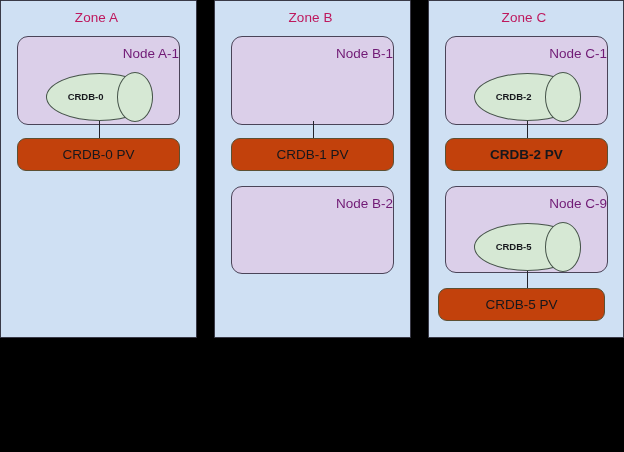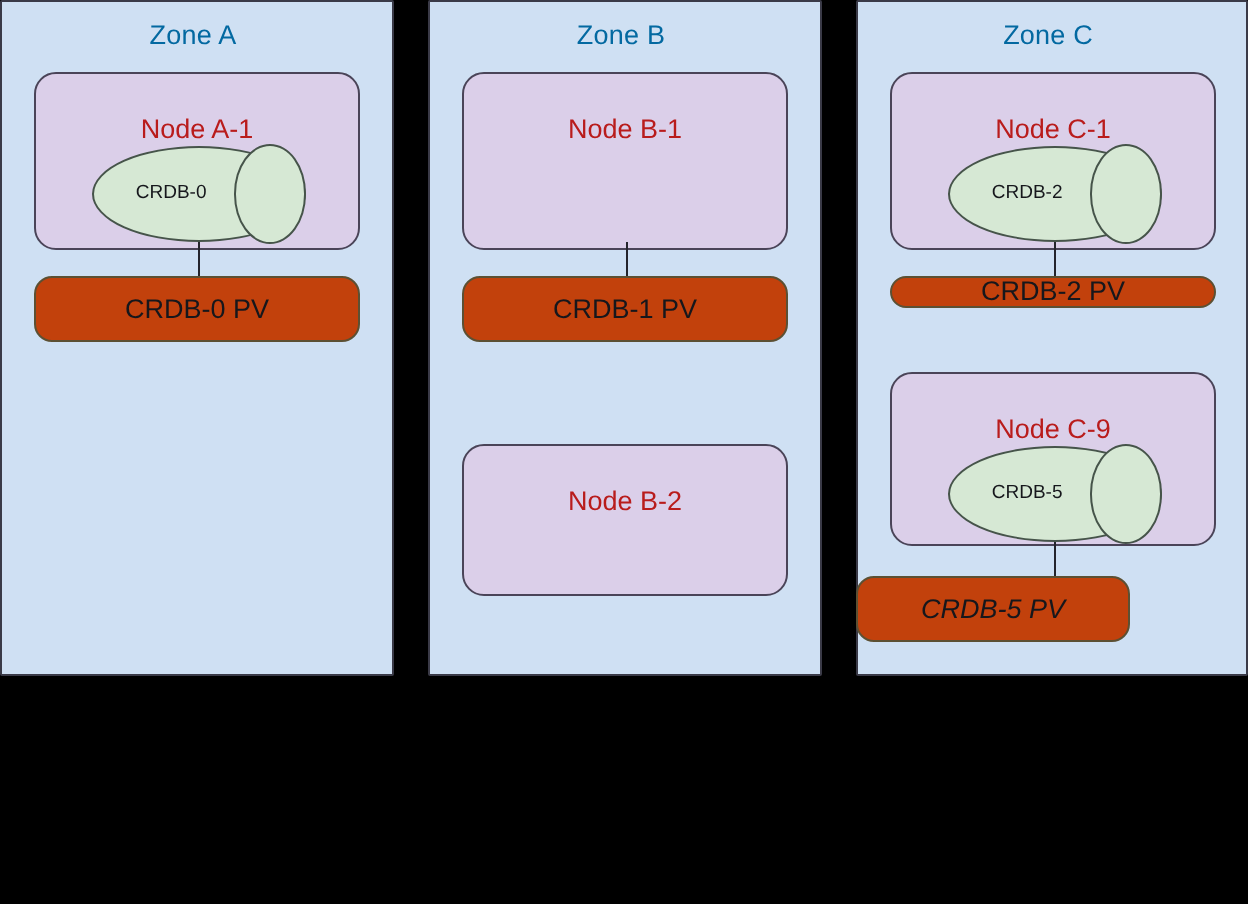--- a/index.html
+++ b/index.html
@@ -32,48 +32,49 @@
     box-sizing: border-box;
     border-radius: 1px;
   }
   .zone-title {
     position: absolute;
     top: 9px;
     left: 0;
     right: 4px;
     text-align: center;
     font-size: 13.5px;
-    color: #0369a1;
+    color: #be185d;
     letter-spacing: 0.1px;
     line-height: 16px;
   }
 
   
   .node {
     position: absolute;
     background: #dbcfe9;
     border: 1px solid #4a4458;
     border-radius: 11px;
     box-sizing: border-box;
   }
   .node-title {
     position: absolute;
-    top: 20px;
+    top: 9px;
     left: 0;
     right: 0;
-    text-align: center;
+    text-align: right;
     font-size: 13.5px;
-    color: #b91c1c;
+    color: #701a75;
     line-height: 16px;
   }
 
   
   .cyl {
     position: absolute;
     box-sizing: border-box;
+    font-weight: bold;
   }
   .cyl-body {
     position: absolute;
     inset: 0;
     background: #d6e8d4;
     border: 1px solid #46544a;
     border-radius: 50% / 50%;
     box-sizing: border-box;
   }
   .cyl-cap {
@@ -145,43 +146,43 @@
     <div class="zone" style="left: 214px; top: 0px; width: 197px; height: 338px;">
       <div class="zone-title">Zone B</div>
     </div>
     <div class="node" style="left: 231px; top: 36px; width: 163px; height: 89px;">
       <div class="node-title">Node B-1</div>
     </div>
     <div class="connector" style="left: 313px; top: 121px; height: 18px;"></div>
     <div class="pv" style="left: 231px; top: 138px; width: 163px; height: 33px;">
       <span class="pv-label">CRDB-1 PV</span>
     </div>
-    <div class="node" style="left: 231px; top: 186px; width: 163px; height: 76px; margin-top: 36px;">
+    <div class="node" style="left: 231px; top: 186px; width: 163px; height: 88px;">
       <div class="node-title">Node B-2</div>
     </div>
     <div class="zone" style="left: 428px; top: 0px; width: 196px; height: 338px;">
       <div class="zone-title">Zone C</div>
     </div>
     <div class="node" style="left: 445px; top: 36px; width: 163px; height: 89px;">
       <div class="node-title">Node C-1</div>
     </div>
     <div class="cyl" style="left: 474px; top: 73px; width: 107px; height: 48px;">
       <div class="cyl-body"></div>
       <div class="cyl-cap"></div>
       <div class="cyl-label">CRDB-2</div>
     </div>
     <div class="connector" style="left: 527px; top: 121px; height: 18px;"></div>
-    <div class="pv" style="left: 445px; top: 138px; width: 163px; height: 16px;">
+    <div class="pv" style="left: 445px; top: 138px; width: 163px; height: 33px; font-weight: bold;">
       <span class="pv-label">CRDB-2 PV</span>
     </div>
     <div class="node" style="left: 445px; top: 186px; width: 163px; height: 87px;">
       <div class="node-title">Node C-9</div>
     </div>
     <div class="cyl" style="left: 474px; top: 223px; width: 107px; height: 48px;">
       <div class="cyl-body"></div>
       <div class="cyl-cap"></div>
       <div class="cyl-label">CRDB-5</div>
     </div>
     <div class="connector" style="left: 527px; top: 271px; height: 18px;"></div>
-    <div class="pv" style="left: 428px; top: 288px; width: 137px; height: 33px; font-style: italic;">
+    <div class="pv" style="left: 438px; top: 288px; width: 167px; height: 33px;">
       <span class="pv-label">CRDB-5 PV</span>
     </div>
   </div>
 
 </body></html>

